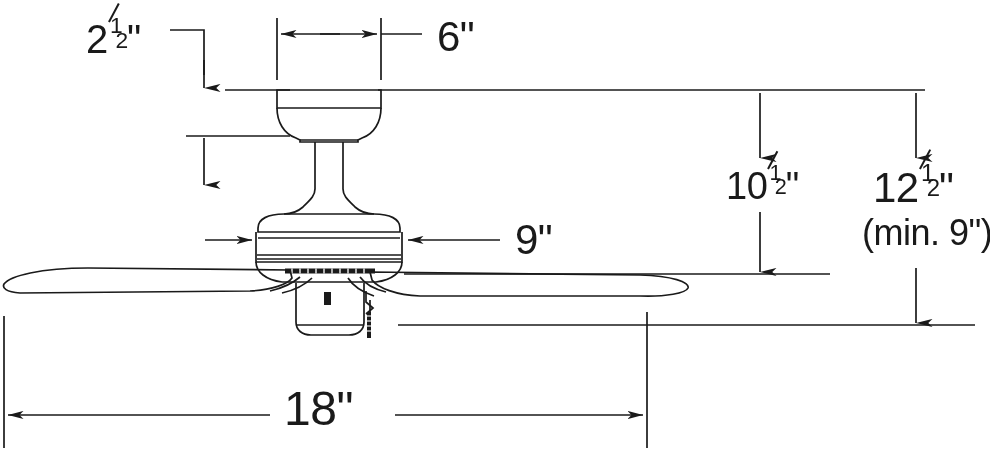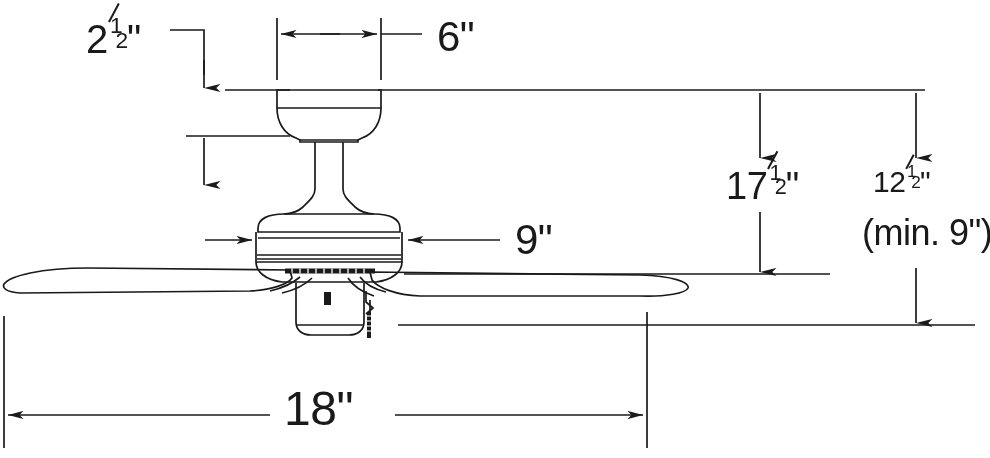--- a/index.html
+++ b/index.html
@@ -272,24 +272,24 @@
 
   <div class="dim-label" style="left:437px; top:16px; font-size:42px;">
     <span>6</span><span class="quote">"</span>
   </div>
 
   <div class="dim-label" style="left:515px; top:219px; font-size:42px;">
     <span>9</span><span class="quote">"</span>
   </div>
 
   <div class="dim-label" style="left:726px; top:167px; font-size:38px;">
-    <span>17</span><span class="frac"><span class="num">1</span><span class="bar"></span><span class="den">2</span></span><span class="quote">"</span>
-  </div>
-
-  <div class="dim-label" style="left:873px; top:167px; font-size:30px;">
+    <span>10</span><span class="frac"><span class="num">1</span><span class="bar"></span><span class="den">2</span></span><span class="quote">"</span>
+  </div>
+
+  <div class="dim-label" style="left:873px; top:167px; font-size:42px;">
     <span>12</span><span class="frac"><span class="num">1</span><span class="bar"></span><span class="den">2</span></span><span class="quote">"</span>
   </div>
 
   <div class="dim-label" style="left:862px; top:215px; font-size:36px;">(min. 9")</div>
 
   <div class="dim-label" style="left:284px; top:385px; font-size:48px;">
     <span>18</span><span class="quote">"</span>
   </div>
 
 </div>

